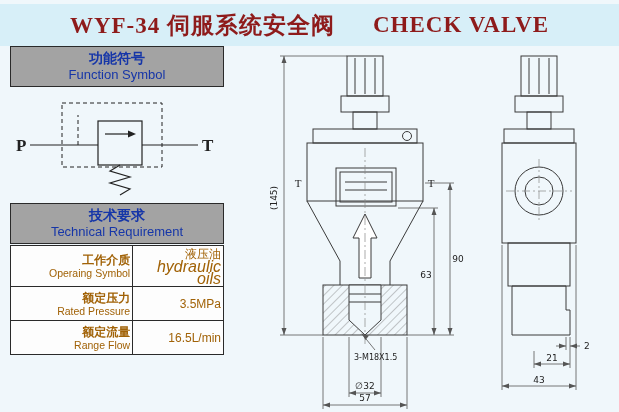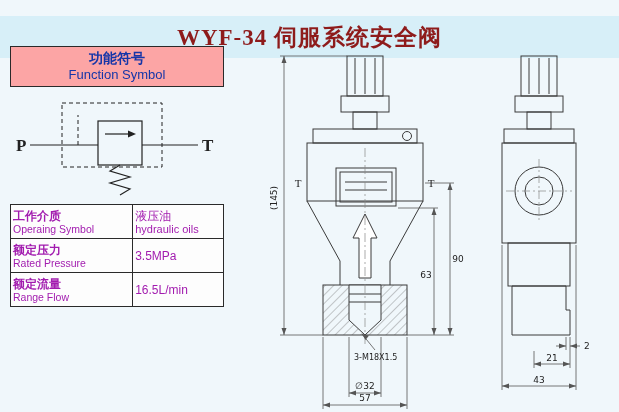--- a/index.html
+++ b/index.html
@@ -1,53 +1,54 @@
 <!DOCTYPE html>
 <html><head>
 <meta charset="utf-8">
 <style>
   html,body{margin:0;padding:0;}
   .page{position:relative;width:619px;height:412px;background:#f0f7fb;
         font-family:"Liberation Sans","DejaVu Sans",sans-serif;overflow:hidden;}
   
-  .title-band{position:absolute;top:16px;left:0;width:619px;height:42px;background:#d7eff8;
+  .title-band{position:absolute;top:4px;left:0;width:619px;height:42px;background:#d7eff8;
               display:flex;align-items:center;justify-content:center;gap:38px;}
   .title-cn,.title-en{font-family:"Liberation Serif","DejaVu Serif",serif;font-weight:bold;
                       font-size:23px;color:#8e1b1b;letter-spacing:1px;white-space:nowrap;}
   
   .left-panel{position:absolute;left:10px;top:46px;width:214px;}
-  .sec-header{border:1px solid #2a2a2a;background:#fca5a5;text-align:center;padding:2px 0 3px;}
+  .sec-header{border:1px solid #2a2a2a;background:#a3a3a3;text-align:center;padding:2px 0 3px;}
   .sec-header .cn{font-size:14px;font-weight:bold;color:#1636a8;line-height:18px;}
   .sec-header .en{font-size:13px;color:#1636a8;line-height:16px;}
   .symbol-area{position:relative;height:116px;}
   .spec-table{width:100%;border-collapse:collapse;background:#fdfdfd;margin-top:1px;table-layout:fixed;}
-  .spec-table td{border:1px solid #2a2a2a;text-align:left;vertical-align:middle;
-                 padding:1px 2px;height:31px;color:#a21caf;}
+  .spec-table td{border:1px solid #2a2a2a;text-align:right;vertical-align:middle;
+                 padding:1px 2px;height:31px;color:#a16207;}
   .td-label{width:55%;}
   .cnl{font-size:12px;font-weight:bold;line-height:14px;}
   .enl{font-size:10.5px;line-height:12px;}
   .cnv{font-size:12px;line-height:14px;}
-  .env{font-size:11px;line-height:12px;}
+  .env{font-size:16px;line-height:12px;font-style:italic;}
   
   .drawing{position:absolute;top:46px;}
   .front-draw{left:250px;}
   .side-draw{left:474px;}
   svg text{fill:#222;font-family:"DejaVu Sans",sans-serif;}
   .dim-text{font-size:9px;}
   .small-dim{font-size:8px;}
   .port-text{font-size:11px;font-family:"Liberation Serif","DejaVu Serif",serif;}
   .sym-port{font-size:17px;font-weight:bold;font-family:"Liberation Serif","DejaVu Serif",serif;}
 </style>
 </head>
 <body>
 
 <div class="page">
 
   <div class="title-band">
     <span class="title-cn">WYF-34 伺服系统安全阀</span>
+    <span class="title-en">CHECK VALVE</span>
   </div>
 
   <div class="left-panel">
 
     <div class="sec-header">
       <div class="cn">功能符号</div>
       <div class="en">Function Symbol</div>
     </div>
 
     <div class="symbol-area">
@@ -60,20 +61,24 @@
           <polygon points="126,47 118,43.5 118,50.5" fill="#222" stroke="none"></polygon>
           <rect x="52" y="16" width="100" height="64" stroke-dasharray="4 3" stroke-width="1"></rect>
           <line x1="68" y1="58" x2="68" y2="28" stroke-dasharray="4 3" stroke-width="1"></line>
           <polyline points="110,78 100,84 120,90 100,96 120,102 110,108"></polyline>
         </g>
         <text x="6" y="64" class="sym-port">P</text>
         <text x="192" y="64" class="sym-port">T</text>
       </svg>
     </div>
 
+    <div class="sec-header">
+      <div class="cn">技术要求</div>
+      <div class="en">Technical Requirement</div>
+    </div>
 
     <table class="spec-table">
       <tbody>
           <tr>
         <td class="td-label">
           <div class="cnl">工作介质</div>
           <div class="enl">Operaing Symbol</div>
         </td>
         <td class="td-value">
           <div class="cnv">液压油</div>

